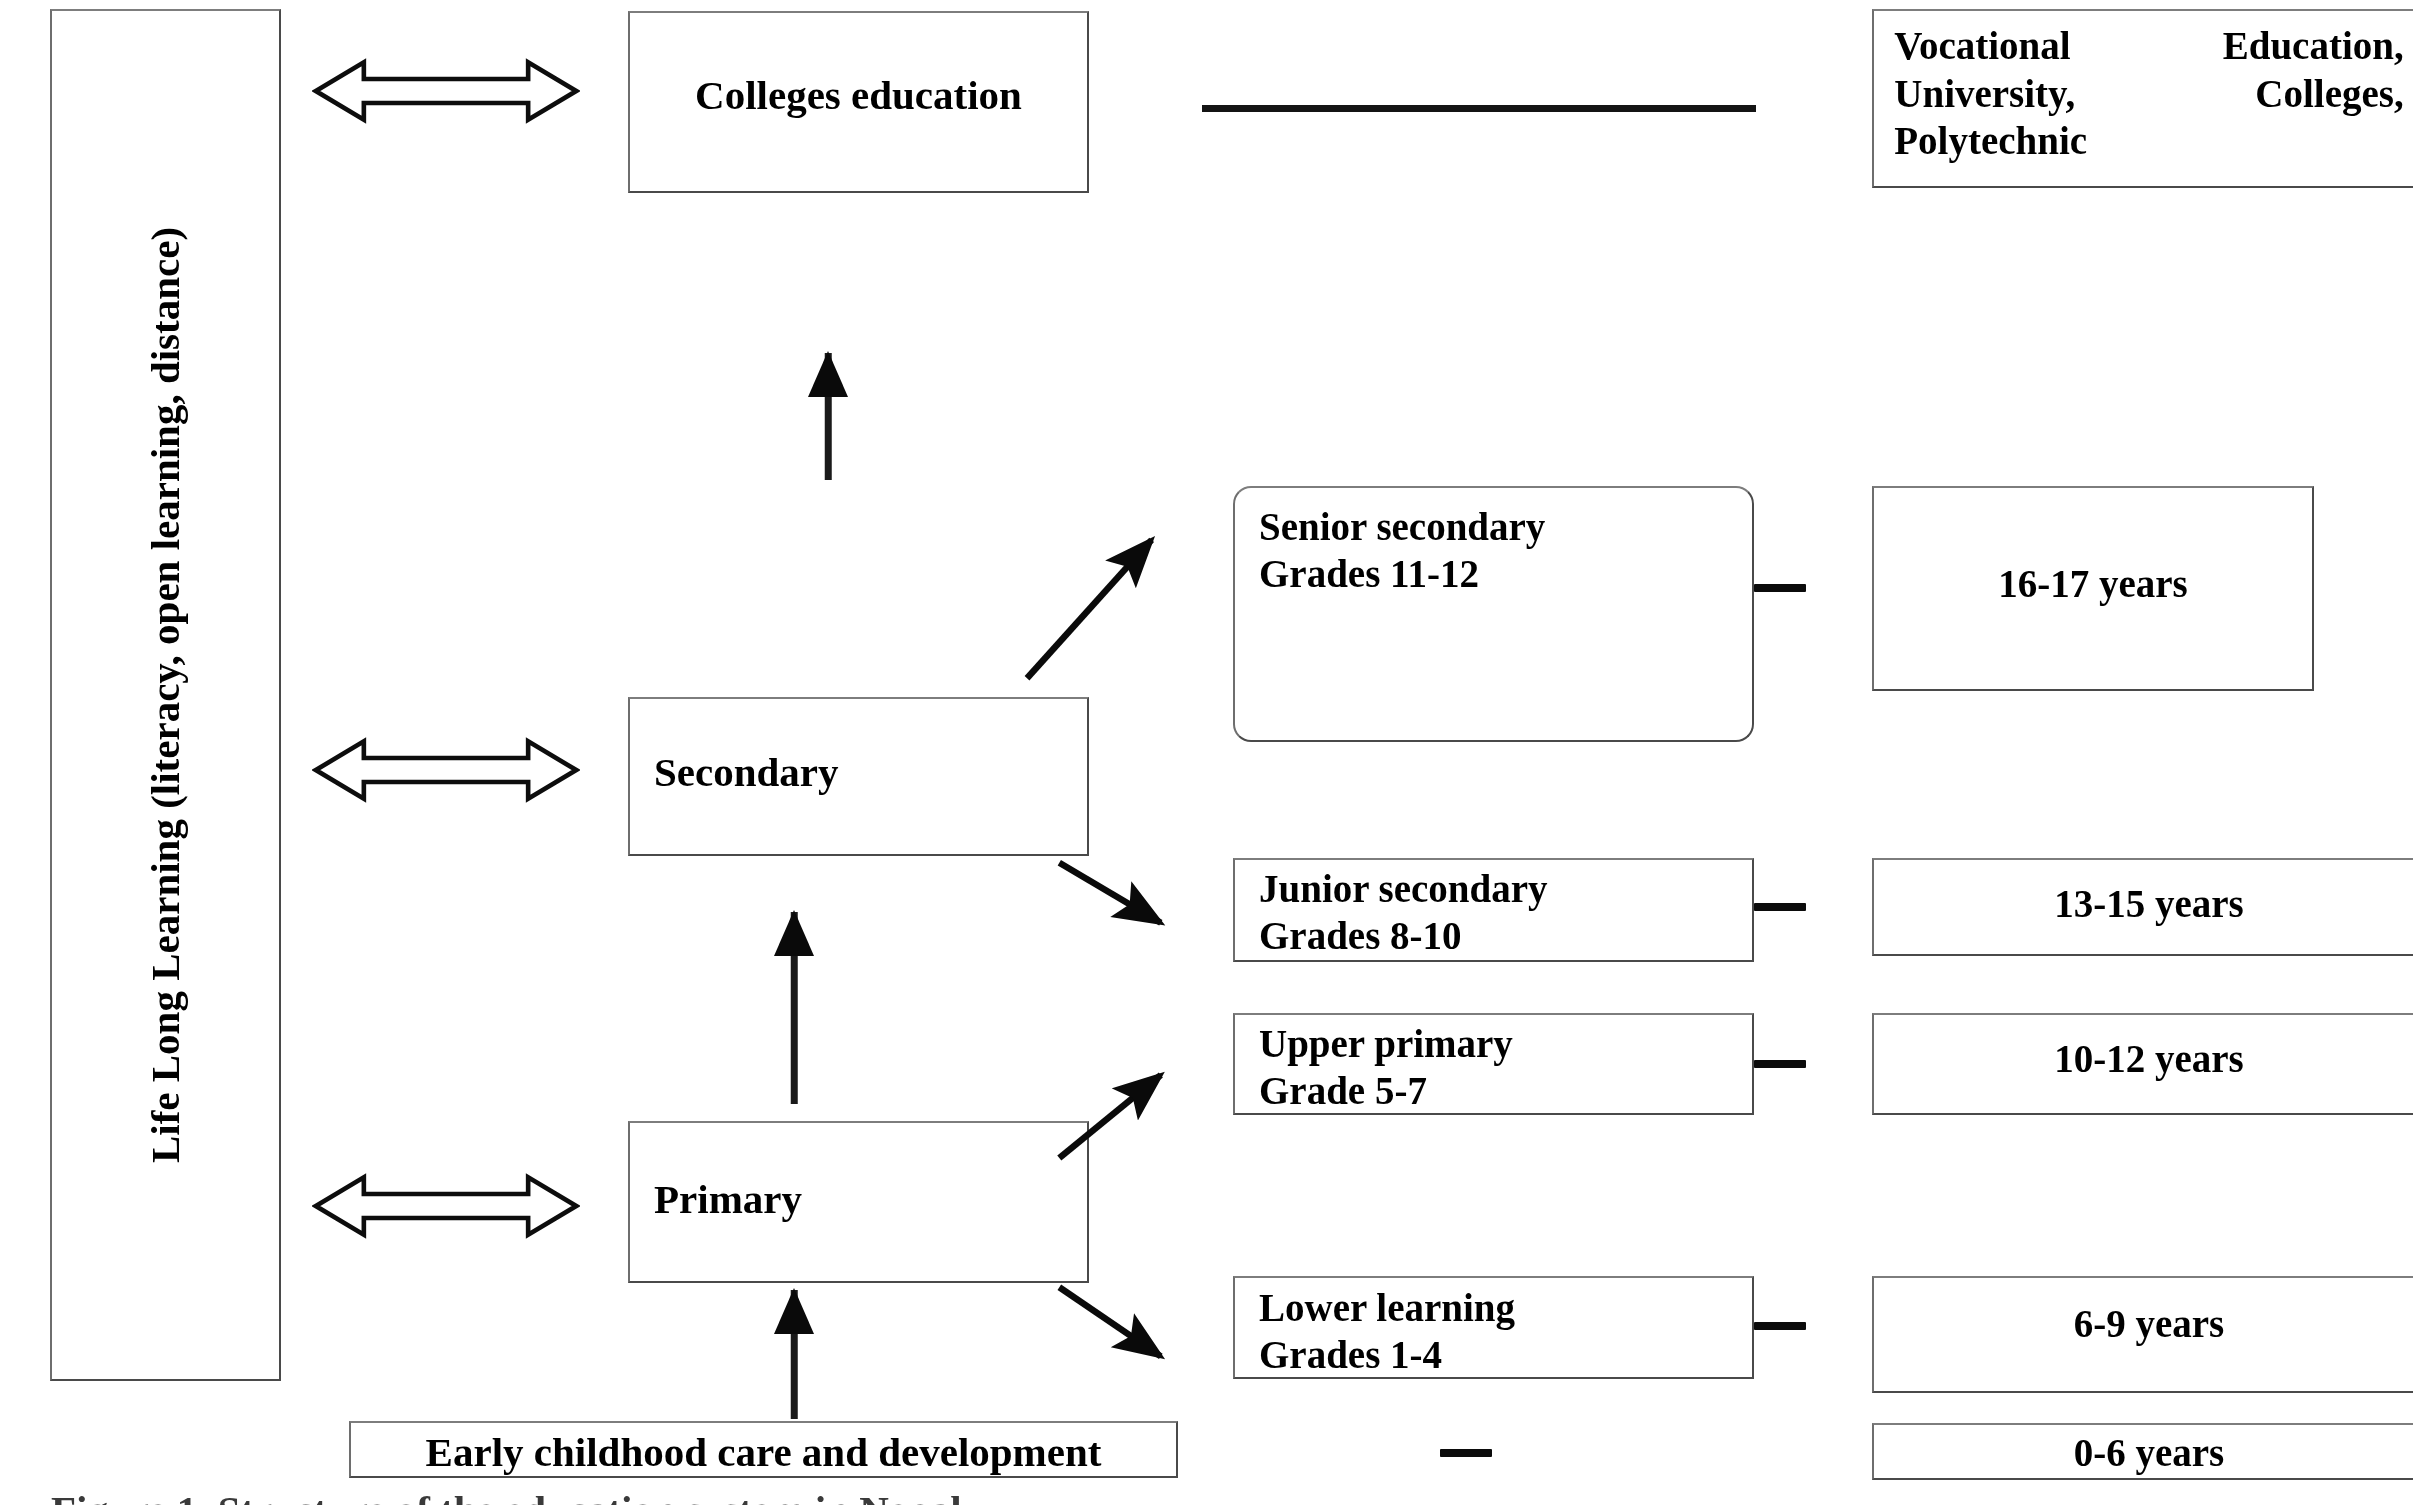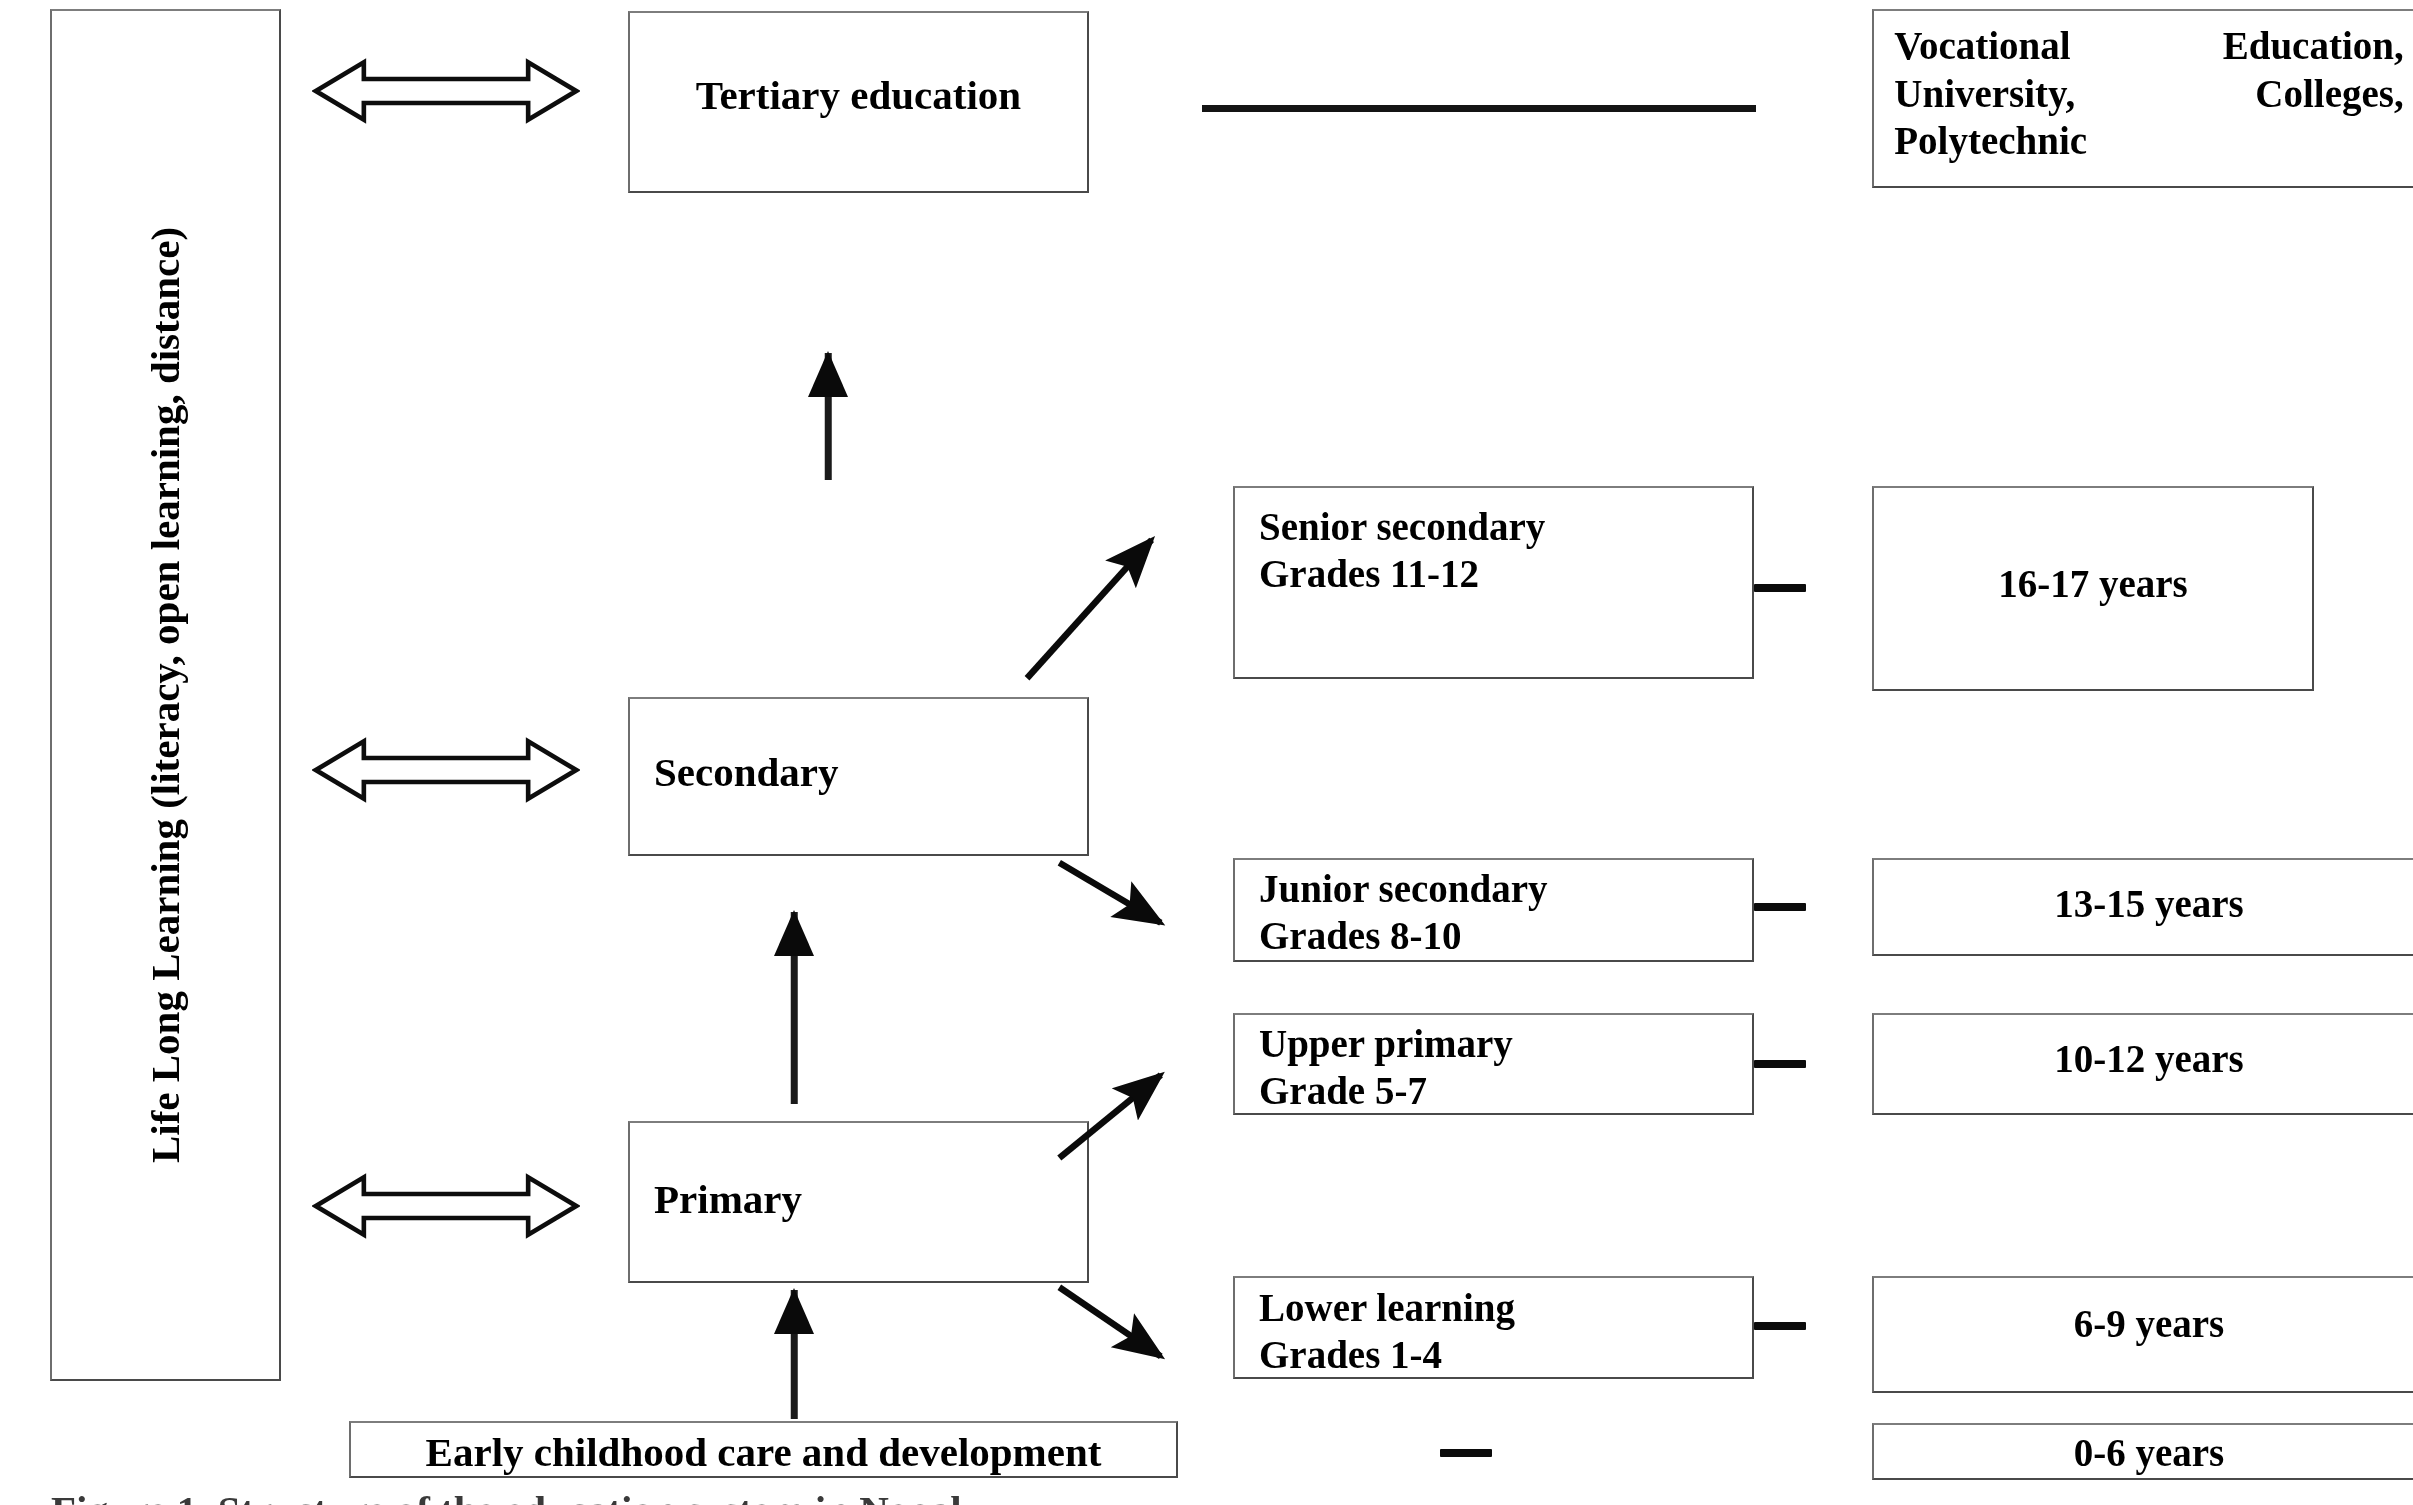--- a/index.html
+++ b/index.html
@@ -61,21 +61,21 @@
 
   
   #primary{ left:595px; top:1121px; width:461px; height:162px; }
   #primary .inner{ top:51px; font-size:41px; }
 
   
   #ecd{ left:316px; top:1421px; width:829px; height:57px; }
   #ecd .inner{ top:3.7px; font-size:41px; }
 
   
-  #senior{ left:1200px; top:486px; width:521px; height:193px; }
+  #senior{ left:1200px; top:486px; width:521px; height:256px;border-radius:18px; }
   #senior .inner{ top:14.8px; font-size:39px; }
   #junior{ left:1200px; top:858px; width:521px; height:104px; }
   #junior .inner{ top:4.6px; font-size:39px; }
   #upperprim{ left:1200px; top:1013px; width:521px; height:102px; }
   #upperprim .inner{ top:4.6px; font-size:39px; }
   #lowerprim{ left:1200px; top:1276px; width:521px; height:103px; }
   #lowerprim .inner{ top:5.5px; font-size:39px; }
 
   
   #age1{ left:1839px; top:486px; width:442px; height:205px; }
@@ -146,21 +146,21 @@
     <span id="lllabel">Life Long Learning (literacy, open learning, distance)</span>
   </div>
 
   <div class="dblarrow" style="left:312px; top:55px; width:268px; height:72px;">
     <svg width="268" height="72" viewBox="0 0 290 78" xmlns="http://www.w3.org/2000/svg">
       <polygon points="4,39 56,8 56,26 234,26 234,8 286,39 234,70 234,52 56,52 56,70" fill="#ffffff" stroke="#0d0d0d" stroke-width="5" stroke-linejoin="miter"></polygon>
     </svg>
   </div>
 
   <div class="box" id="tertiary">
-    <div class="inner center">Tertiary education</div>
+    <div class="inner center">Colleges education</div>
   </div>
 
   <div id="topline"></div>
 
   <div class="box just" id="vocational">
     <span>Vocational Education, University, Colleges, Polytechnic</span>
   </div>
 
   <div class="varrow" style="left:807px; top:353px; width:42px; height:127px;">
     <div class="stem"></div>

